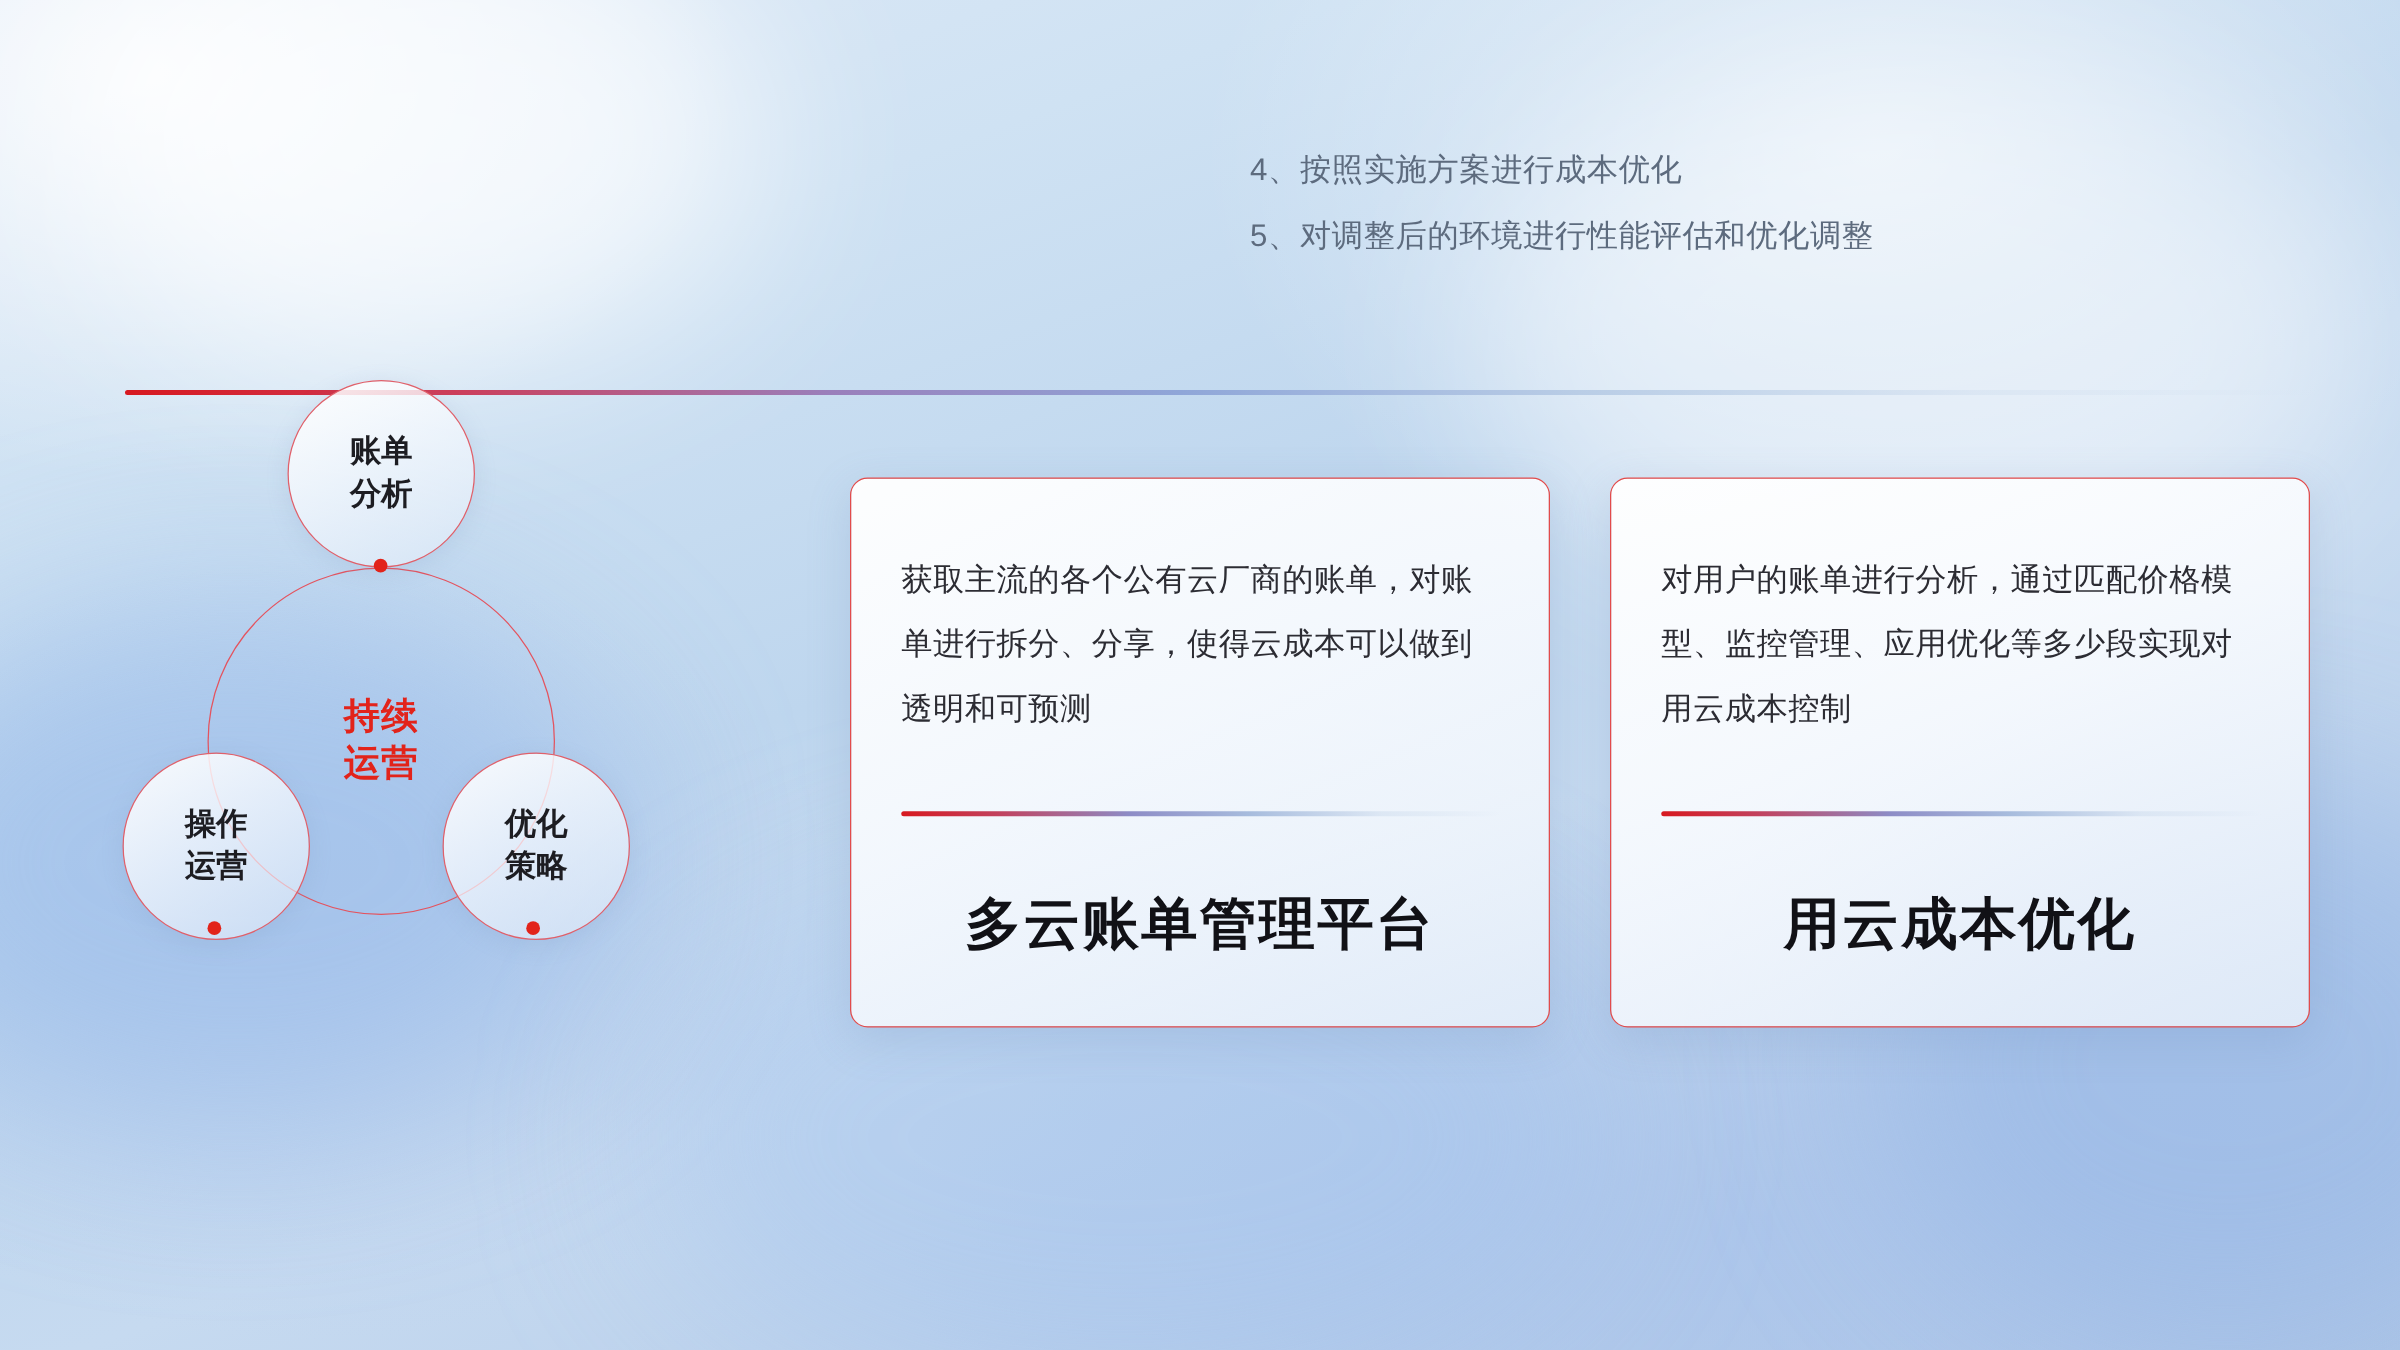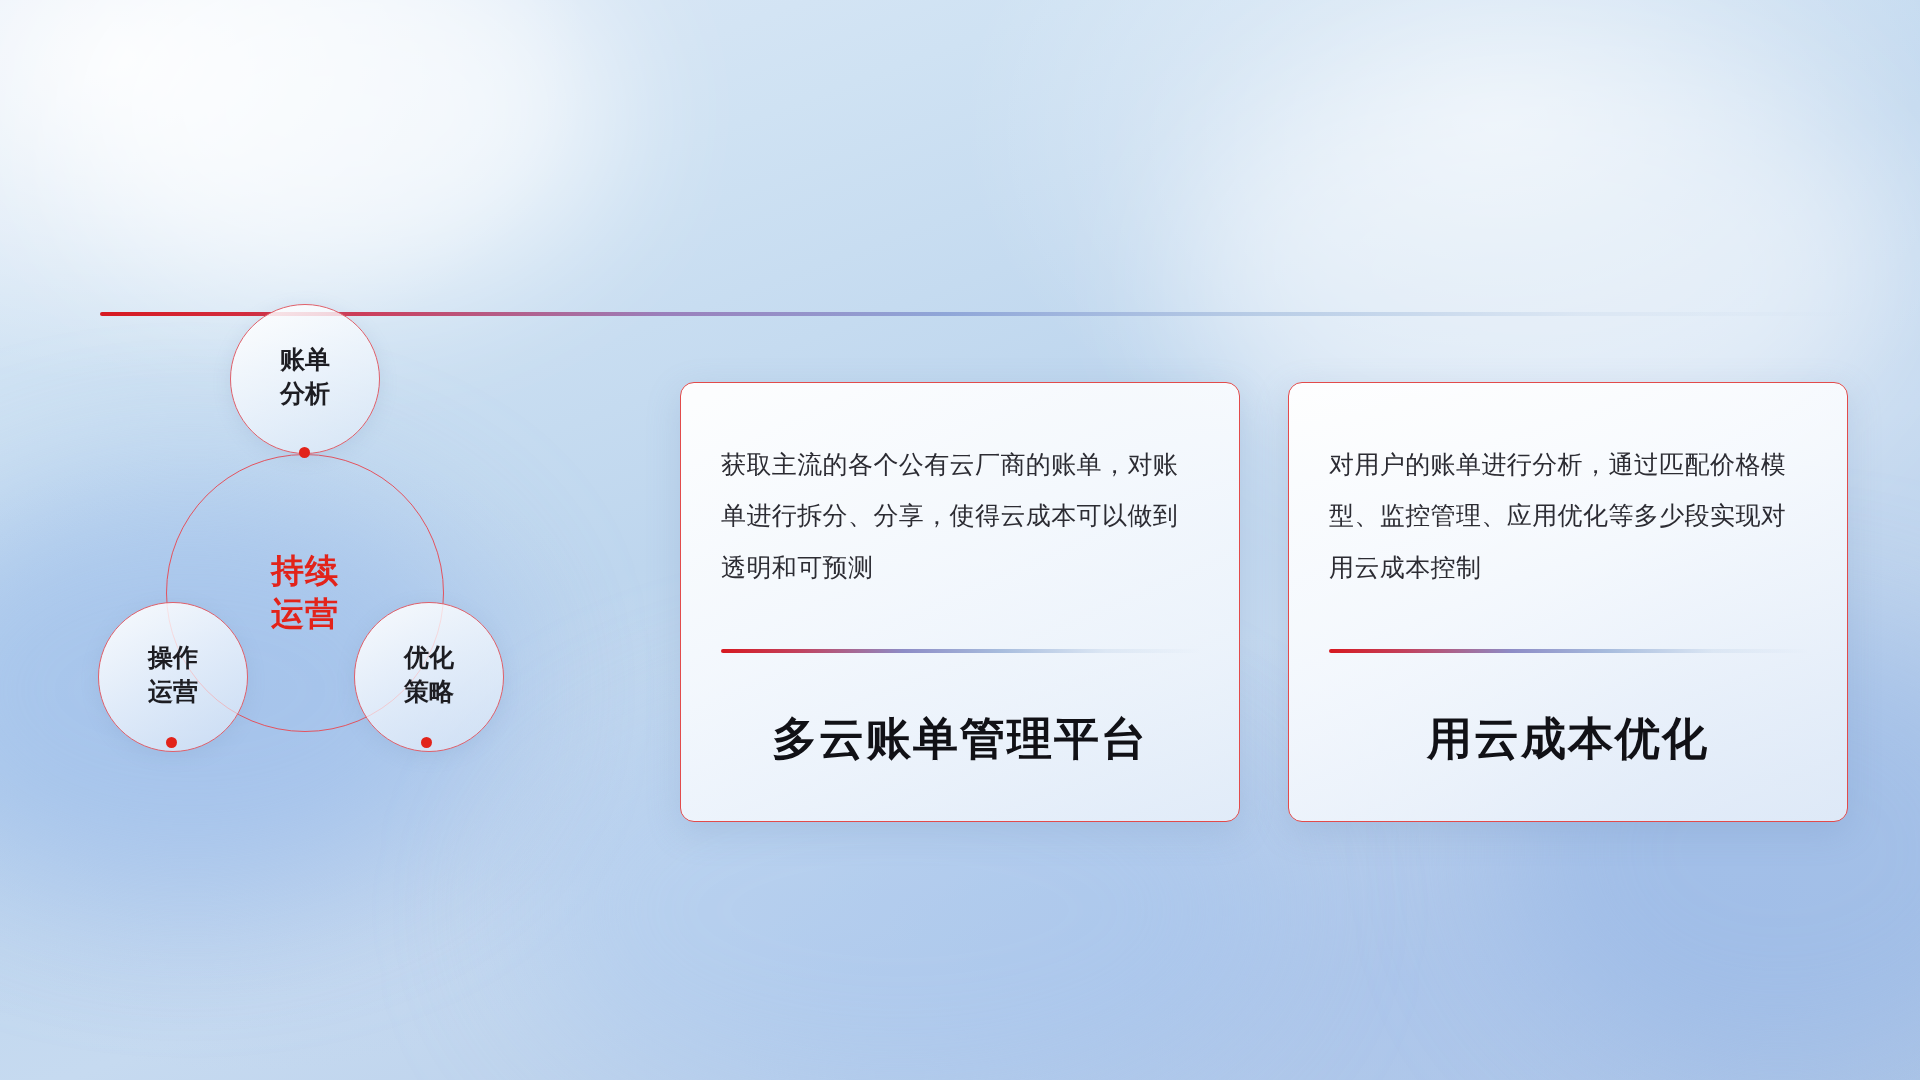--- a/index.html
+++ b/index.html
@@ -89,29 +89,29 @@
   }
   #circle-main {
     left: 70px; top: 102px;
     width: 276px; height: 276px;
     border: 1.8px solid #e4535e;
     background: transparent;
     box-shadow: none;
   }
   #circle-main .label {
     color: #e2231a;
-    font-size: 33px;
+    font-size: 29px;
     font-weight: bold;
     line-height: 1.3;
     letter-spacing: 1px;
   }
   #circle-top { left: 134px; top: -48px; width: 148px; height: 148px; }
   #circle-left { left: 2px; top: 250px; width: 148px; height: 148px; align-items: center; }
   #circle-right { left: 258px; top: 250px; width: 148px; height: 148px; justify-content: center; }
-  .circle .label2 { font-size: 25px; line-height: 1.35; font-family: Liberation Mono, monospace; }
+  .circle .label2 { font-size: 25px; line-height: 1.35; }
 
   .dot {
     position: absolute;
     width: 11px; height: 11px;
     border-radius: 50%;
     background: #e2231a;
   }
   #dot-top { left: 203px; top: 95px; }
   #dot-left { left: 70px; top: 385px; }
   #dot-right { left: 325px; top: 385px; }
@@ -164,20 +164,24 @@
 
 <div id="stage">
 
   <div class="blob b5"></div>
   <div class="blob b3"></div>
   <div class="blob b1"></div>
   <div class="blob b2"></div>
   <div class="blob b4"></div>
 
 
+  <div class="bullets" id="bullets-right">
+    <div class="line">4、按照实施方案进行成本优化</div>
+    <div class="line">5、对调整后的环境进行性能评估和优化调整</div>
+  </div>
 
   <div id="divider"></div>
 
   <div id="venn">
 
     <div class="circle" id="circle-main">
       <div class="label">
         <div>持续</div>
         <div>运营</div>
       </div>

